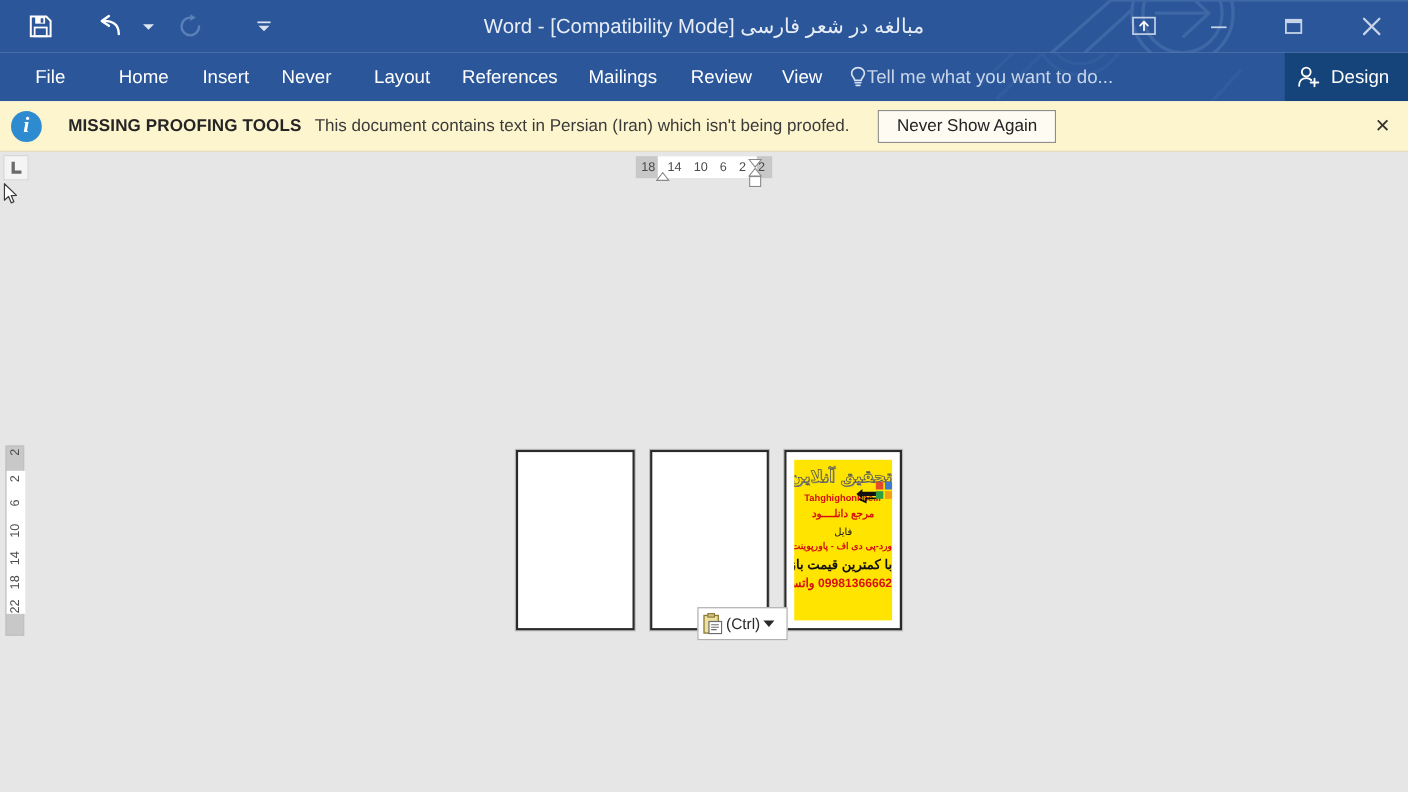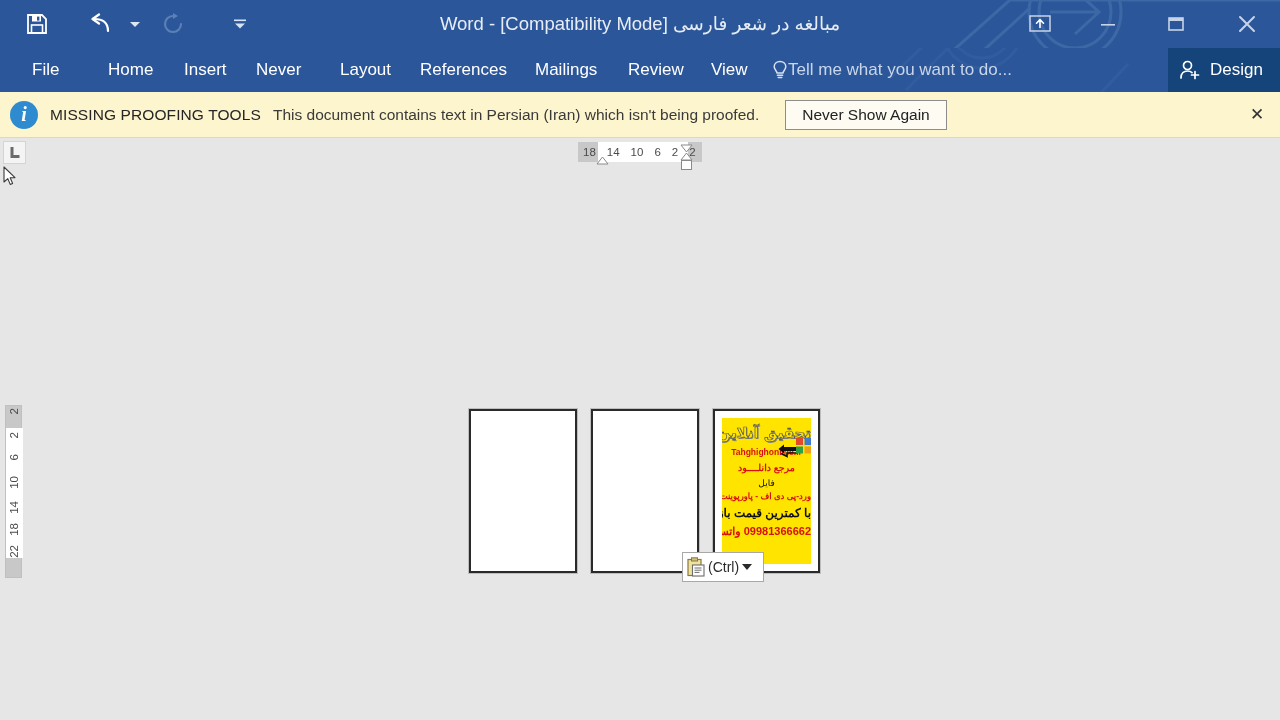--- a/index.html
+++ b/index.html
@@ -93,21 +93,21 @@
     display: flex; align-items: center;
   }
   #msg-info-icon {
     margin-left: 10px; width: 28px; height: 28px; border-radius: 50%;
     background: #2e8bd0; color: #fff;
     display: flex; align-items: center; justify-content: center;
     font-family: "Liberation Serif", serif; font-size: 20px; font-weight: bold;
     font-style: italic;
   }
   #msg-strong {
-    margin-left: 12px; font-size: 15.5px; font-weight: normal; color: #252525;
+    margin-left: 24px; font-size: 15.5px; font-weight: bold; color: #252525;
     letter-spacing: .1px;
     text-align: right;
   }
   #msg-text {
     margin-left: 12px; font-size: 15.5px; color: #3a3a3a;
   }
   #never-show-again {
     margin-left: 26px; height: 30px; padding: 0 16px;
     background: #fdfbf2; border: 1px solid #8d8d8d;
     font-size: 15.5px; color: #222; font-family: Liberation Sans, sans-serif;
@@ -229,21 +229,21 @@
     font-size: 11px; font-weight: bold; color: #d81010;
     line-height: 16px; margin-top: 1px;
   }
   #ad-arrow { position: absolute; left: 56px; top: 26px; }
   #ad-icons { position: absolute; left: 74px; top: 20px; }
 
   
   #paste-options {
     position: absolute; left: 634px; top: 552px; width: 82px; height: 30px;
     background: #ffffff; border: 1px solid #a8a8a8;
-    display: flex; align-items: center; gap: 3px; padding-left: 4px; margin-left: 48px;
+    display: flex; align-items: center; gap: 3px; padding-left: 4px;
   }
   #paste-ctrl-label { font-size: 14px; color: #2a2a2a; }
   #paste-caret {
     width: 0; height: 0; border-left: 5px solid transparent;
     border-right: 5px solid transparent; border-top: 6px solid #2a2a2a;
   }
 </style>
 </head>
 <body>
 

